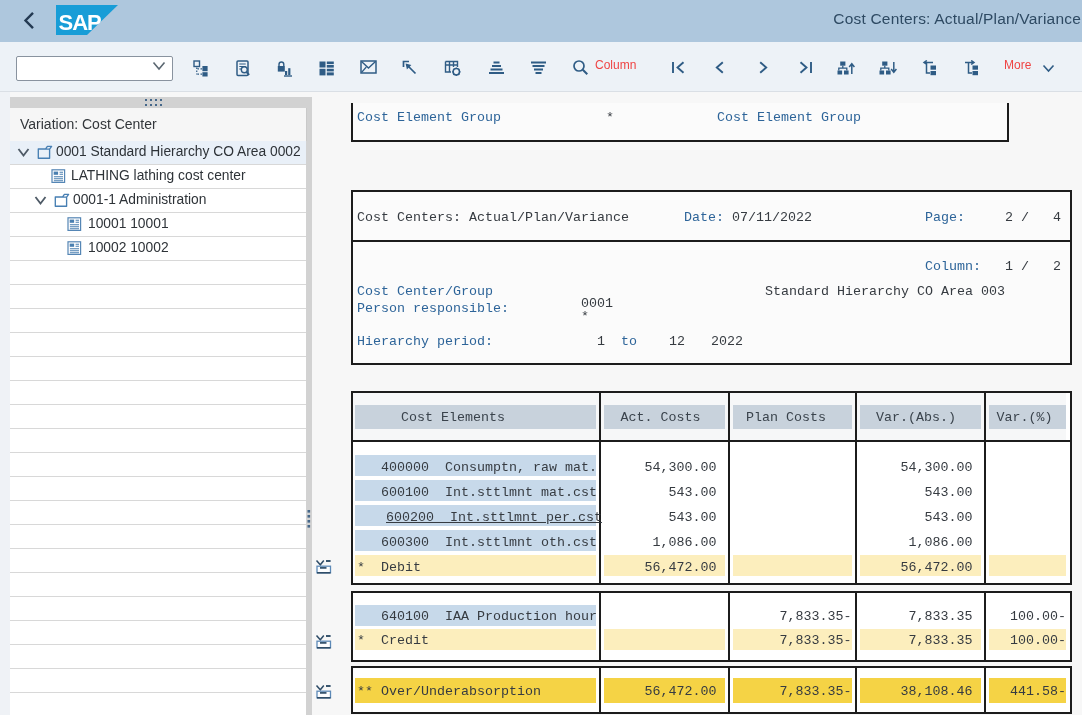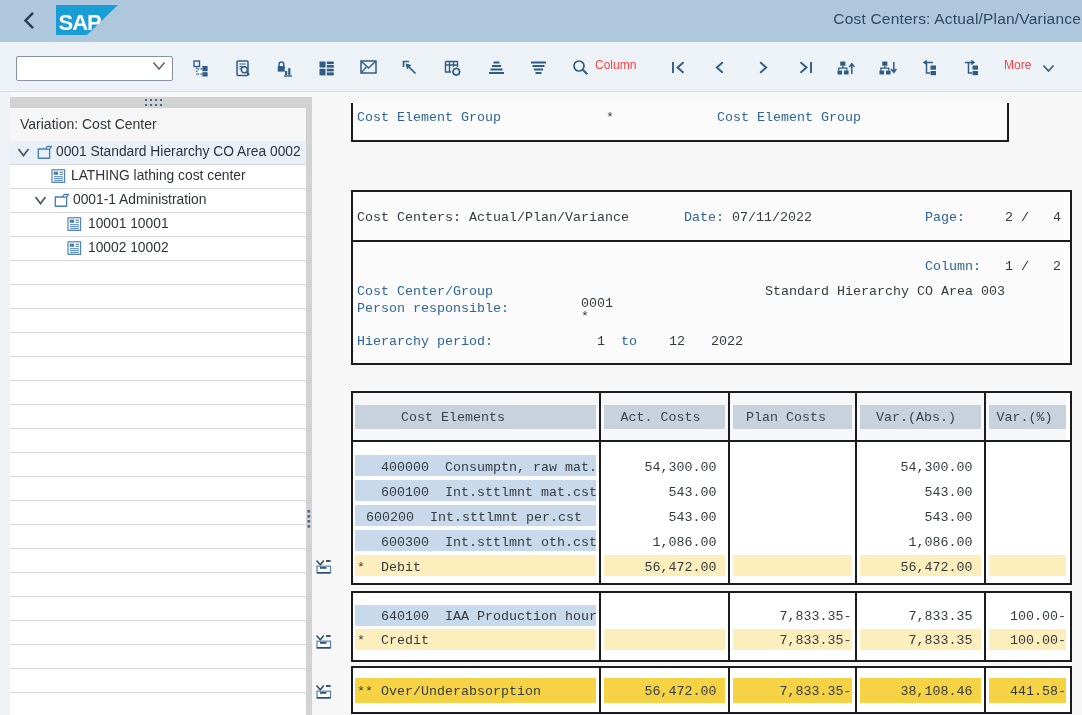--- a/index.html
+++ b/index.html
@@ -305,21 +305,21 @@
 
 <div class="chip cblue" style="left:354.5px;top:455px;width:241.5px;"></div>
 <pre class="m" style="left:381px;top:454.5px;">400000  Consumptn, raw mat.</pre>
 <pre class="m" style="left:644.5px;top:454.5px;">54,300.00</pre>
 <pre class="m" style="left:900.5px;top:454.5px;">54,300.00</pre>
 <div class="chip cblue" style="left:354.5px;top:480px;width:241.5px;"></div>
 <pre class="m" style="left:381px;top:479.5px;">600100  Int.sttlmnt mat.cst</pre>
 <pre class="m" style="left:668.5px;top:479.5px;">543.00</pre>
 <pre class="m" style="left:924.5px;top:479.5px;">543.00</pre>
 <div class="chip cblue" style="left:354.5px;top:505px;width:241.5px;"></div>
-<pre class="m" style="left:366px;top:504.5px;">600200  Int.sttlmnt per.cst</pre>
+<pre class="m" style="left:386px;top:504.5px;text-decoration:underline;">600200  Int.sttlmnt per.cst</pre>
 <pre class="m" style="left:668.5px;top:504.5px;">543.00</pre>
 <pre class="m" style="left:924.5px;top:504.5px;">543.00</pre>
 <div class="chip cblue" style="left:354.5px;top:530px;width:241.5px;"></div>
 <pre class="m" style="left:381px;top:529.5px;">600300  Int.sttlmnt oth.cst</pre>
 <pre class="m" style="left:652.5px;top:529.5px;">1,086.00</pre>
 <pre class="m" style="left:908.5px;top:529.5px;">1,086.00</pre>
 <div class="chip cyel" style="left:354.5px;top:555px;width:241.5px;"></div>
 <div class="chip cyel" style="left:604px;top:555px;width:120.5px;"></div>
 <div class="chip cyel" style="left:732.5px;top:555px;width:119px;"></div>
 <div class="chip cyel" style="left:859.5px;top:555px;width:121px;"></div>

